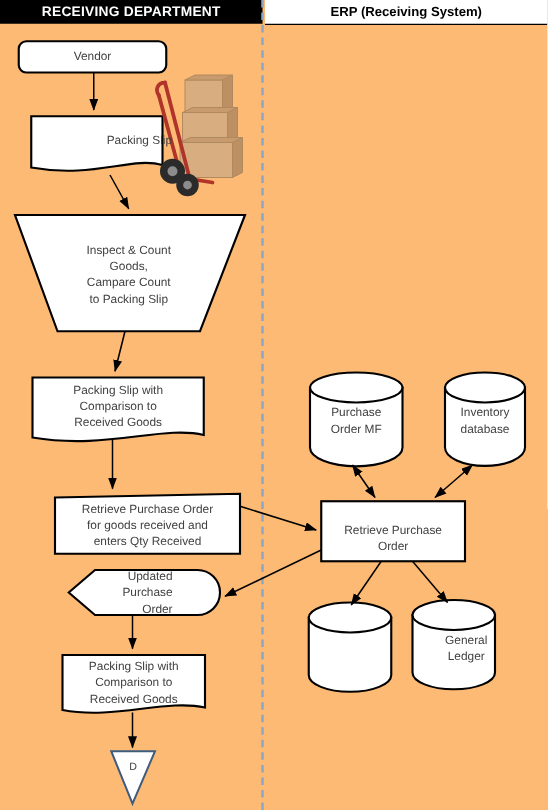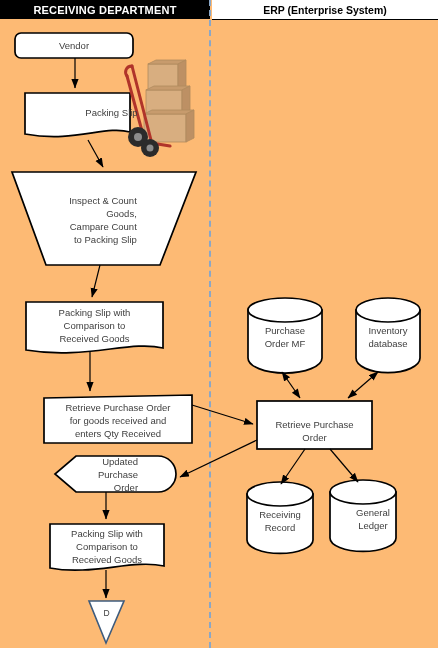--- a/index.html
+++ b/index.html
@@ -102,21 +102,21 @@
     width: 88px;
     height: 100px;
   }
 </style>
 </head>
 <body>
 
 <div id="canvas">
 
   <div class="hdr-left">RECEIVING DEPARTMENT</div>
-  <div class="hdr-right">ERP (Enterprise System)</div>
+  <div class="hdr-right">ERP (Receiving System)</div>
 
   <div class="divider"></div>
 
   <svg class="layer" viewBox="0 0 438 648" xmlns="http://www.w3.org/2000/svg">
     <defs>
       <marker id="arrowhead" markerWidth="9" markerHeight="9" refX="7.5" refY="3" orient="auto" markerUnits="strokeWidth">
         <path d="M0,0 L8,3 L0,6 z" fill="#000000"></path>
       </marker>
       <marker id="arrowtail" markerWidth="9" markerHeight="9" refX="0.5" refY="3" orient="auto" markerUnits="strokeWidth">
         <path d="M8,0 L0,3 L8,6 z" fill="#000000"></path>
@@ -215,21 +215,21 @@
       <circle cx="20" cy="79" r="4" fill="#8c8c8c"></circle>
       <circle cx="32" cy="90" r="9" fill="#2b2b2b"></circle>
       <circle cx="32" cy="90" r="3.5" fill="#8c8c8c"></circle>
     </g>
   </svg>
 
   <div class="shape-text" style="left:15px; top:33px; width:118px; height:25px;">Vendor</div>
 
   <div class="shape-text" style="left:25px; top:93px; width:105px; height:38px;padding-left:34px;">Packing Slip</div>
 
-  <div class="shape-text" style="left:42px; top:182px; width:122px; height:76px;text-align:right;">Inspect &amp; Count
+  <div class="shape-text" style="left:42px; top:182px; width:122px; height:76px;">Inspect &amp; Count
 Goods,
 Campare Count
 to Packing Slip</div>
 
   <div class="shape-text" style="left:26px; top:302px; width:137px; height:46px;">Packing Slip with
 Comparison to
 Received Goods</div>
 
   <div class="shape-text" style="left:44px; top:397px; width:148px; height:46px;">Retrieve Purchase Order
 for goods received and
@@ -247,19 +247,17 @@
 
   <div class="shape-text" style="left:248px; top:316px; width:74px; height:42px;">Purchase
 Order MF</div>
 
   <div class="shape-text" style="left:354px; top:316px; width:68px; height:42px;">Inventory
 database</div>
 
   <div class="shape-text" style="left:257px; top:401px; width:115px; height:60px;">Retrieve Purchase
 Order</div>
 
-  <div class="shape-text" style="left:247px; top:500px; width:66px; height:42px;">Receiving
-Record</div>
 
   <div class="shape-text" style="left:340px; top:498px; width:66px; height:42px;">General
 Ledger</div>
 
 </div>
 
 </body></html>

